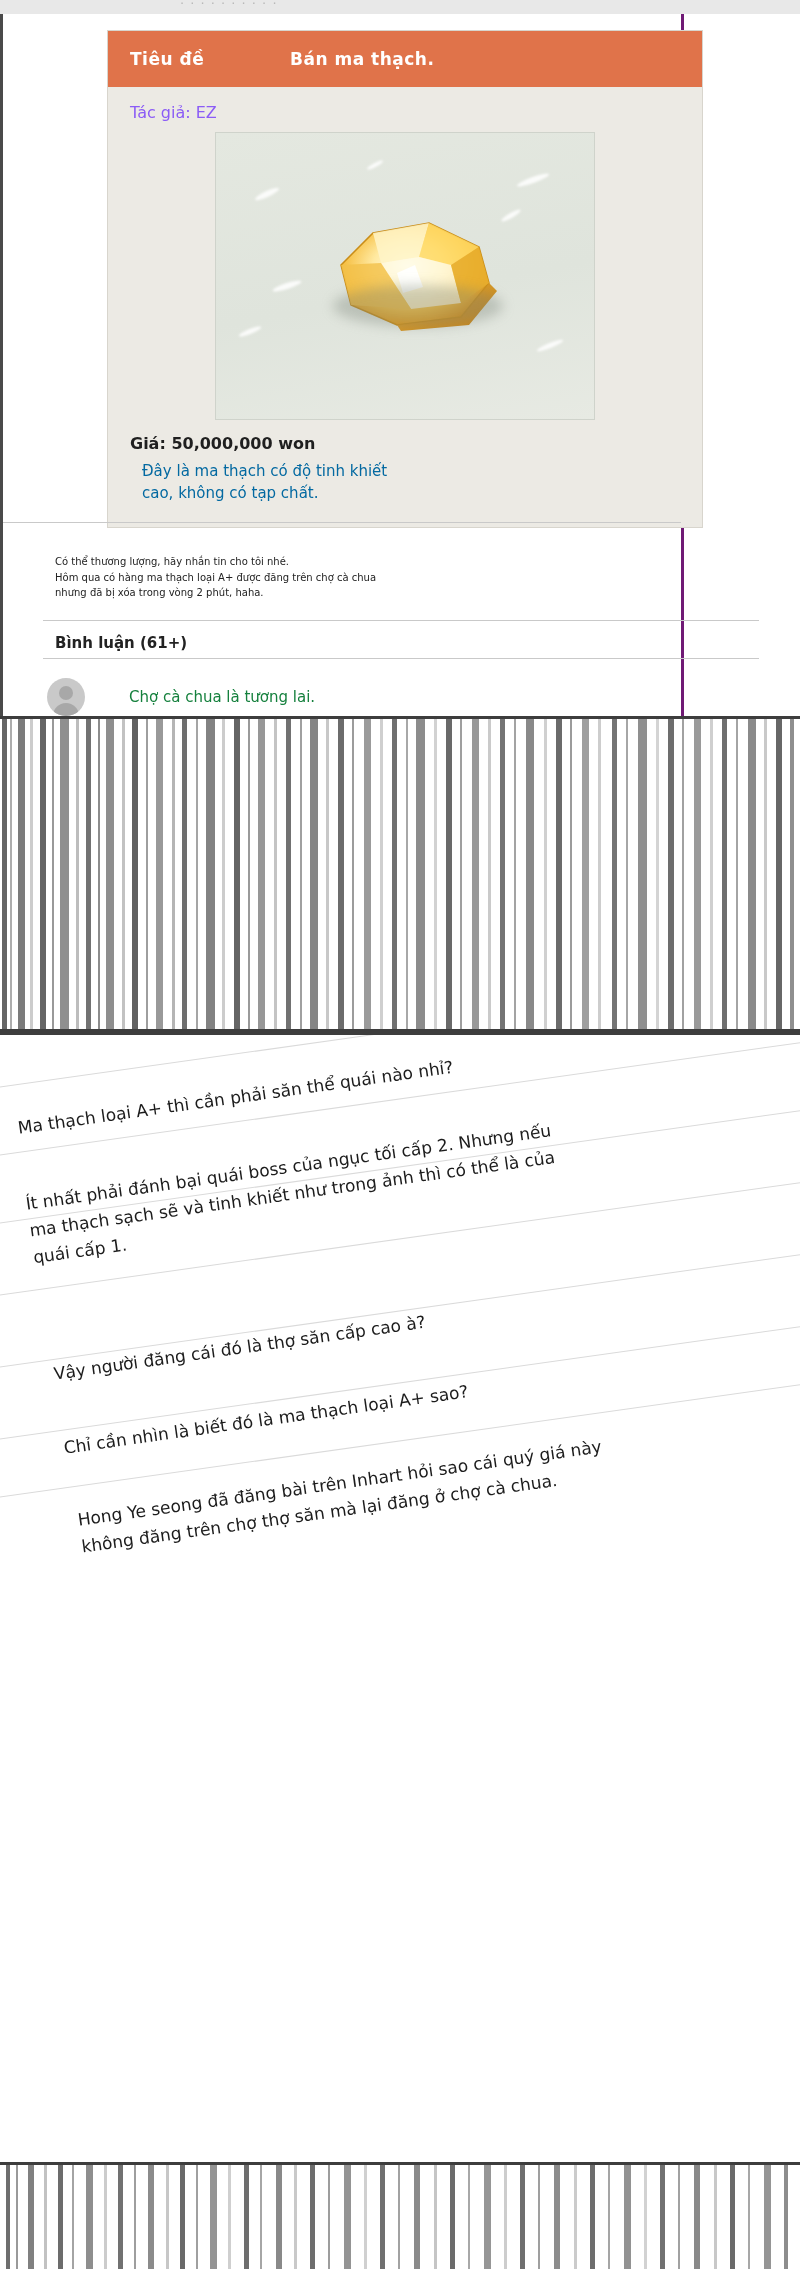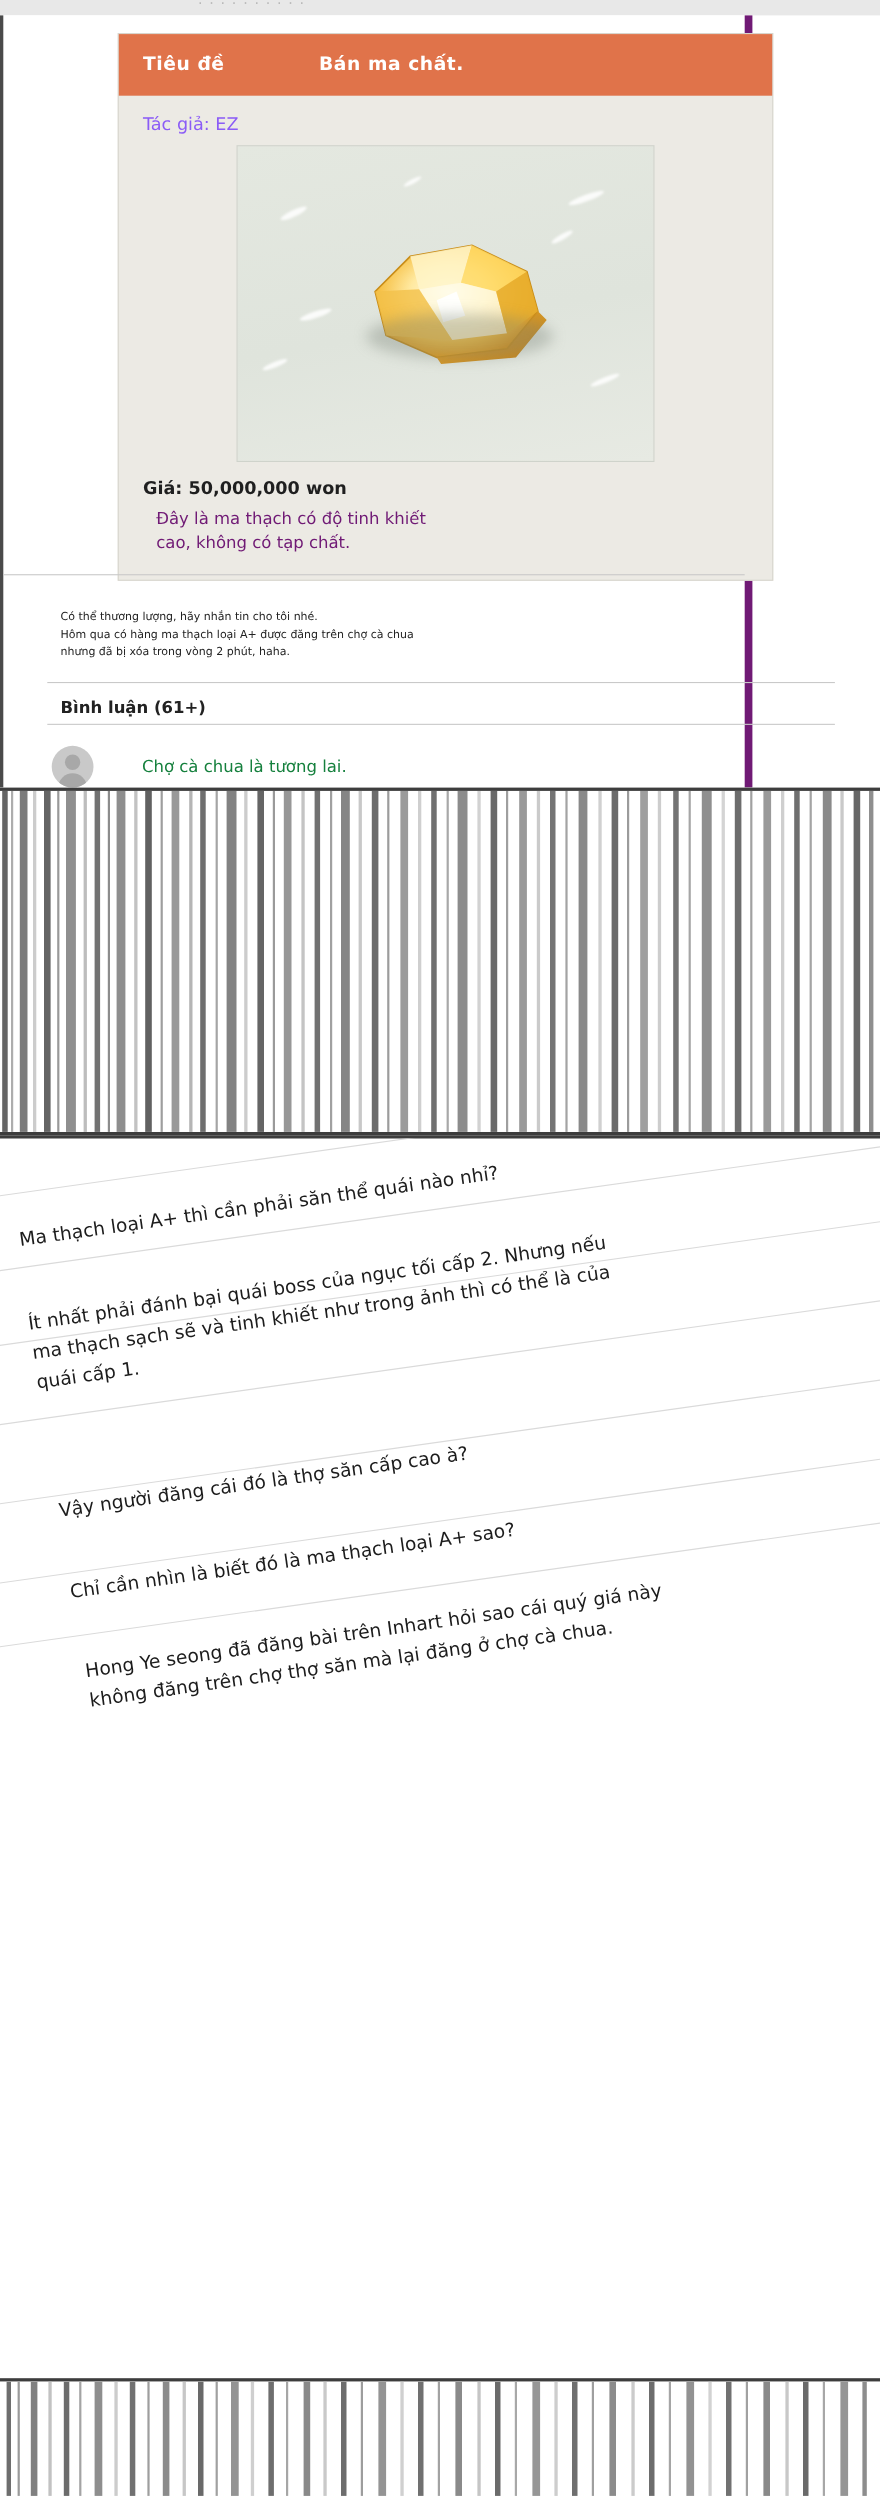--- a/index.html
+++ b/index.html
@@ -39,21 +39,21 @@
 
   
   .panel {
     position: absolute;
     top: 14px;
     left: 0;
     width: 684px;
     height: 702px;
     background: #ffffff;
     border-left: 3px solid #4a4a4a;
-    border-right: 7px solid #701a75;
+    border-right: 3px solid #701a75;
   }
 
   
   .post-card {
     position: absolute;
     left: 104px;
     top: 16px;
     width: 596px;
     background: #eceae4;
     border: 1px solid #d8d5cd;
@@ -114,21 +114,21 @@
   .post-price {
     padding: 14px 0 4px 22px;
     font-size: 16px;
     font-weight: bold;
     color: #1f1f1f;
   }
   .post-desc {
     padding: 4px 22px 22px 34px;
     font-size: 15px;
     line-height: 1.45;
-    color: #701a75;
+    color: #0369a1;
     white-space: pre-line;
   }
 
   
   .hr-thin {
     position: absolute;
     left: 0; width: 100%;
     height: 1px;
     background: #c9c9c9;
   }
@@ -250,21 +250,21 @@
 
   <div class="top-strip">
     <div class="ghost-text">· · · · · · · · · ·</div>
   </div>
 
   <div class="panel">
 
     <div class="post-card">
       <div class="post-header">
         <span class="label">Tiêu đề</span>
-        <span class="value">Bán ma chất.</span>
+        <span class="value">Bán ma thạch.</span>
       </div>
 
       <div class="post-author">Tác giả: EZ</div>
 
       <div class="gem-frame">
         <div class="sparkle" style="left:38px;  top:58px;  width:26px; height:6px; transform:rotate(-25deg);"></div>
         <div class="sparkle" style="left:300px; top:44px;  width:34px; height:6px; transform:rotate(-20deg);"></div>
         <div class="sparkle" style="left:284px; top:80px;  width:22px; height:5px; transform:rotate(-30deg);"></div>
         <div class="sparkle" style="left:56px;  top:150px; width:30px; height:6px; transform:rotate(-18deg);"></div>
         <div class="sparkle" style="left:22px;  top:196px; width:24px; height:5px; transform:rotate(-22deg);"></div>

